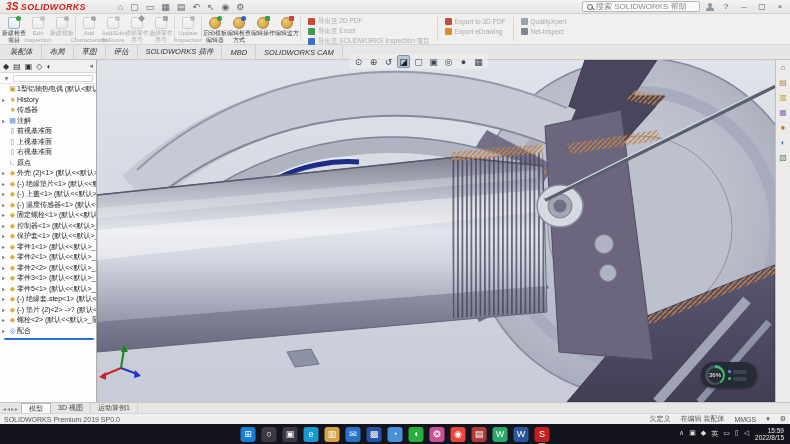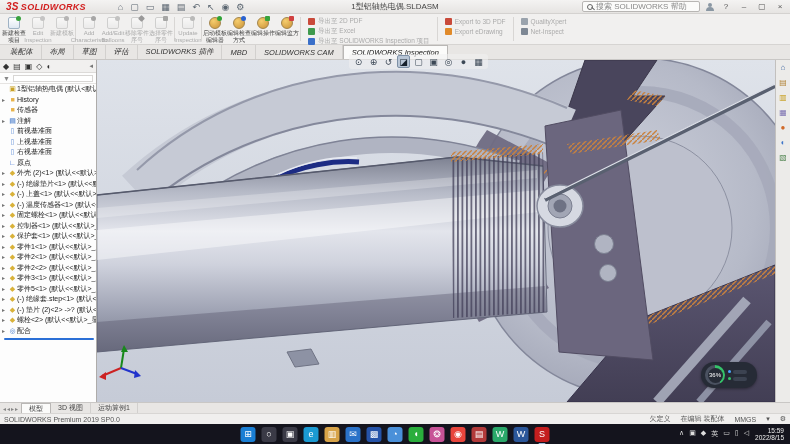--- a/index.html
+++ b/index.html
@@ -131,21 +131,20 @@
   <span>⌂</span>
       <span>▢</span>
       <span>▭</span>
       <span>▦</span>
       <span>▤</span>
       <span>↶</span>
       <span>↖</span>
       <span>◉</span>
       <span>⚙</span>
     </div>
-  <div class="win-title">1型铝轴热电偶.SLDASM</div>
   <div class="tb-right">
     <div class="searchbox">
       <span class="mag"></span>
       <span>搜索 SOLIDWORKS 帮助</span>
     </div>
     <span class="person"></span>
     <span class="winbtn">?</span>
     <span class="winbtn">–</span>
     <span class="winbtn">▢</span>
     <span class="winbtn">×</span>
@@ -293,23 +292,20 @@
     </div>
 
     <div class="ctab">
       <span>MBD</span>
     </div>
 
     <div class="ctab">
       <span>SOLIDWORKS CAM</span>
     </div>
 
-    <div class="ctab active">
-      <span>SOLIDWORKS Inspection</span>
-    </div>
   </div>
 
 <div id="leftpanel">
   <div class="mgr-tabs">
     <span style="display:flex;gap:4px;">
 
     <span style="cursor:pointer;">◆</span>
         <span style="cursor:pointer;">▤</span>
         <span style="cursor:pointer;">▣</span>
         <span style="cursor:pointer;">◇</span>

